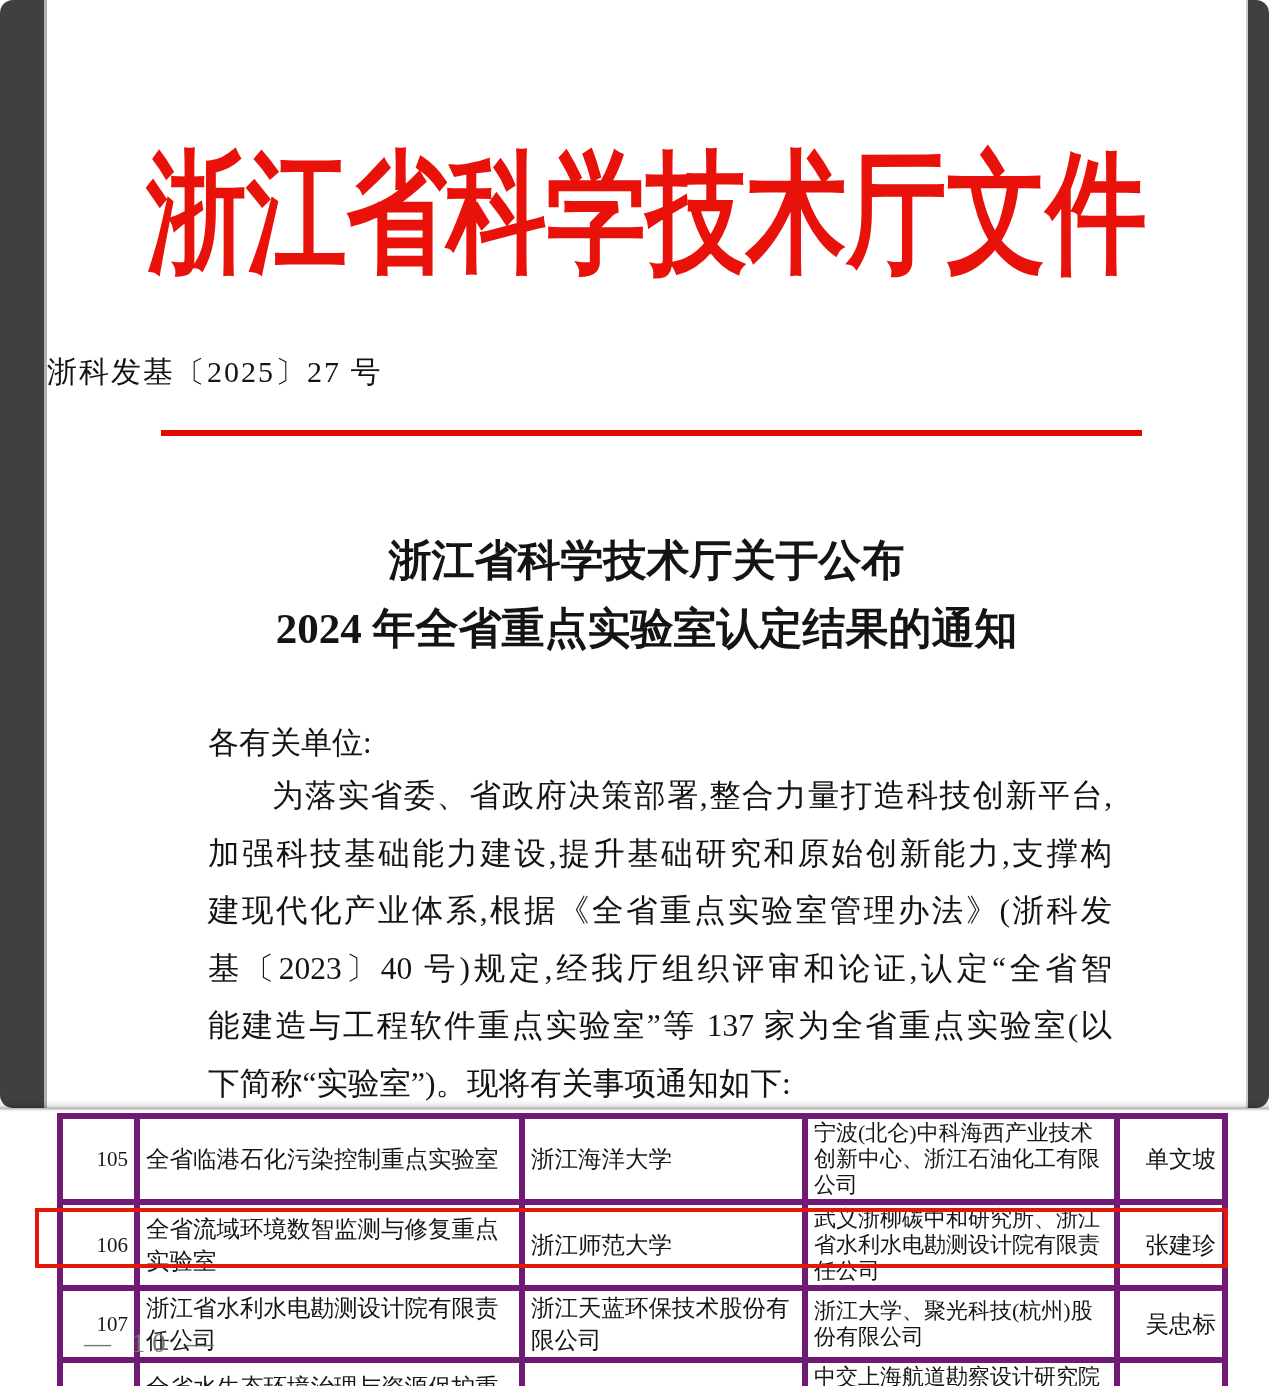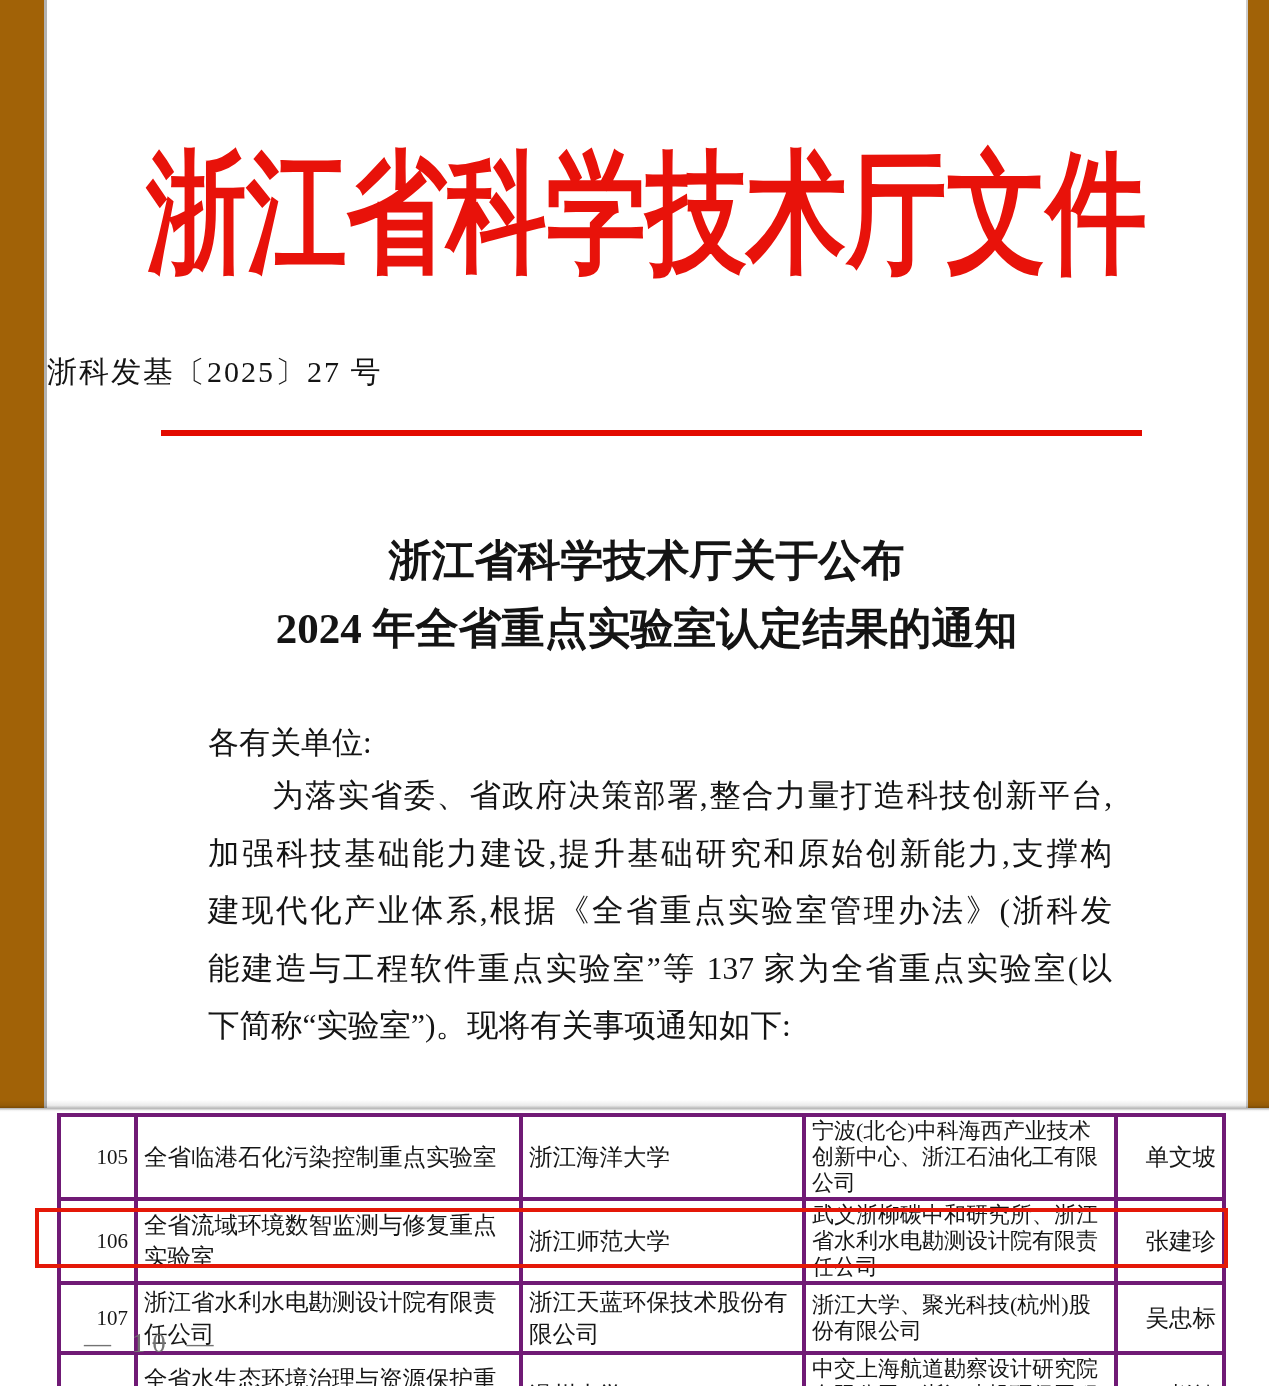--- a/index.html
+++ b/index.html
@@ -2,21 +2,21 @@
 <html><head>
 <meta charset="utf-8">
 <style>
   html,body{margin:0;padding:0;}
   body{
     width:1269px;height:1386px;position:relative;background:#ffffff;
     font-family:"Liberation Serif","DejaVu Serif",serif;color:#141414;
     overflow:hidden;
   }
   
-  .top-zone{position:absolute;top:0;left:0;width:1269px;height:1108px;background:#a16207;}
+  .top-zone{position:absolute;top:0;left:0;width:1269px;height:1108px;background:#404040;border-radius:13px;}
   .page{
     position:absolute;top:0;left:44px;width:1204px;height:1108px;background:#ffffff;
     border-left:3px solid #b2b2b2;border-right:2px solid #cccccc;box-sizing:border-box;
   }
   .banner-title{
     position:absolute;top:148px;left:0;width:100%;text-align:center;
     font-size:100px;font-weight:bold;line-height:1;letter-spacing:0px;
     transform:scaleY(1.32);transform-origin:top center;white-space:nowrap;
   }
   .doc-number{
@@ -42,21 +42,21 @@
     background:linear-gradient(180deg,rgba(0,0,0,0) 0%,rgba(0,0,0,0.08) 45%,rgba(0,0,0,0.28) 70%,rgba(0,0,0,0.04) 88%,rgba(0,0,0,0) 100%);
   }
   
   .bottom-zone{position:absolute;top:1108px;left:0;width:1269px;height:278px;background:#ffffff;}
   table.results{
     position:absolute;left:57px;top:5px;width:1158px;
     border-collapse:collapse;table-layout:fixed;
     font-family:"Liberation Serif","DejaVu Serif",serif;
   }
   table.results td{
-    border:4px solid #701a75;height:48px;vertical-align:middle;
+    border:6px solid #701a75;height:48px;vertical-align:middle;
     padding:1px 6px;color:#161616;box-sizing:border-box;
   }
   td.c0{width:77px;text-align:right;font-size:21px;padding:1px 2px;}
   td.c1{width:385px;text-align:left;font-size:23.5px;padding-left:20px;}
   td.c2{width:283px;text-align:left;font-size:23.5px;padding-left:14px;}
   td.c3{width:312px;text-align:left;font-size:22px;line-height:26px;padding-left:10px;padding-right:4px;}
   td.c4{width:108px;text-align:right;font-size:23.5px;padding:1px 2px;}
   .highlight-box{
     position:absolute;left:35px;top:100px;width:1193px;height:60px;
     border:4px solid #e41808;box-sizing:border-box;z-index:4;background:transparent;
@@ -74,20 +74,21 @@
     <div class="banner-title" style="color: rgb(232, 18, 10);">浙江省科学技术厅文件</div>
     <div class="doc-number">浙科发基〔2025〕27 号</div>
     <div class="red-rule" style="background: rgb(227, 11, 0);"></div>
     <div class="notice-title t1">浙江省科学技术厅关于公布</div>
     <div class="notice-title t2">2024 年全省重点实验室认定结果的通知</div>
     <div class="salutation">各有关单位:</div>
     <div class="body-paragraph">
         <div class="line jl indent">为落实省委、省政府决策部署,整合力量打造科技创新平台,</div>
         <div class="line jl">加强科技基础能力建设,提升基础研究和原始创新能力,支撑构</div>
         <div class="line jl">建现代化产业体系,根据《全省重点实验室管理办法》(浙科发</div>
+        <div class="line jl">基〔2023〕40 号)规定,经我厅组织评审和论证,认定“全省智</div>
         <div class="line jl">能建造与工程软件重点实验室”等 137 家为全省重点实验室(以</div>
         <div class="line">下简称“实验室”)。现将有关事项通知如下:</div>
       </div>
   </div>
 </div>
 
 <div class="seam"></div>
 
 <div class="bottom-zone">
   <table class="results">

